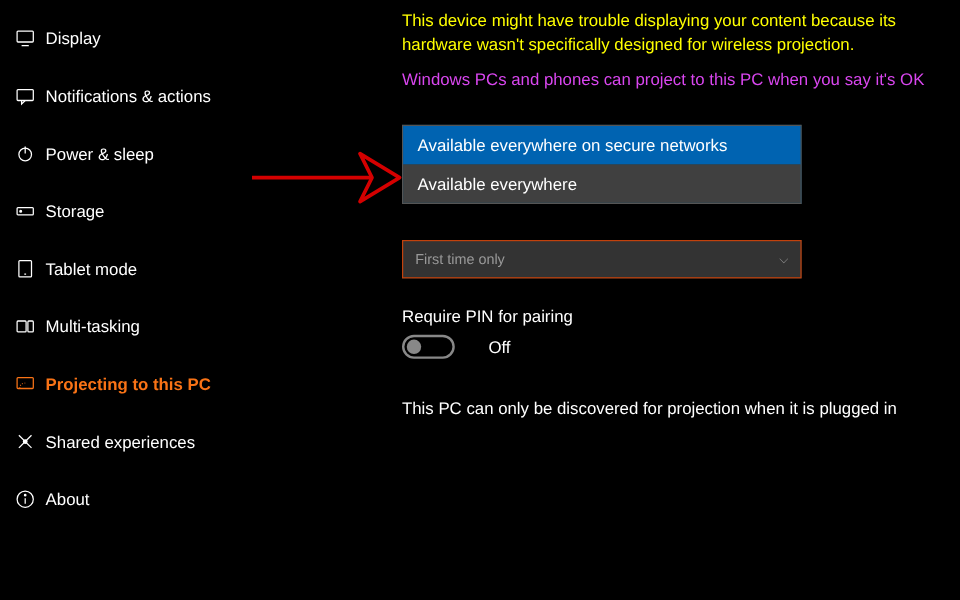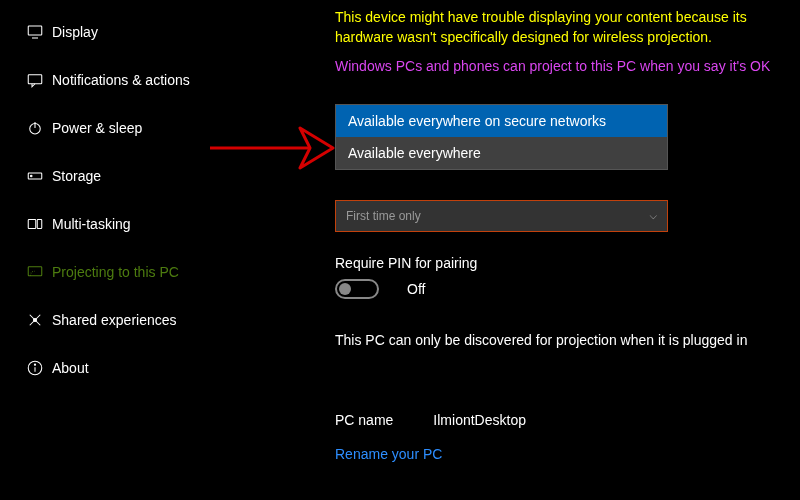--- a/index.html
+++ b/index.html
@@ -1,20 +1,20 @@
 <!DOCTYPE html>
 <html><head>
 <meta charset="utf-8">
 <style>
   * { box-sizing: border-box; margin: 0; padding: 0; }
   html, body { width: 800px; height: 500px; background: #000; color: #fff; font-family: "Segoe UI", Arial, sans-serif; font-size: 14px; overflow: hidden; }
   .app { display: flex; width: 100%; height: 100%; }
   .sidebar { width: 275px; padding-top: 8px; }
-  .sidebar-item { display: flex; align-items: center; height: 48px; padding-left: 26px; cursor: pointer; color: #fff; }
-  .sidebar-item.active { color: #4d7c0f; }
+  .sidebar-item { display: flex; align-items: center; height: 48px; padding-left: 12px; cursor: pointer; color: #fff; }
+  .sidebar-item.active { color: #f97316; font-weight: bold; }
   .sidebar-item .icon { width: 26px; display: inline-flex; align-items: center; justify-content: flex-start; }
   .sidebar-item .icon svg { width: 18px; height: 18px; stroke: currentColor; fill: none; stroke-width: 1.4; }
   .sidebar-item .label { font-size: 14px; }
   .main { flex: 1; padding: 8px 20px 0 60px; position: relative; }
   .warning { color: #ffff00; font-size: 14px; line-height: 1.4; }
   .setting-label { color: #d946ef; font-size: 14px; margin-top: 10px; line-height: 1.4; }
   .dropdown { position: absolute; top: 104px; left: 60px; width: 333px; background: #0c4a6e; border: 1px solid #555; box-shadow: 0 4px 10px rgba(0,0,0,0.6); }
   .dropdown-option { padding: 8px 12px; font-size: 14px; background: #404040; cursor: pointer; }
   .dropdown-option.selected { background: #0063b1; }
   .hidden-select { position: absolute; top: 200px; left: 60px; width: 333px; height: 32px; background: #333; border: 1px solid #c2410c; color: #999; font-size: 12px; padding: 0 10px; display: flex; align-items: center; justify-content: space-between; }
@@ -73,20 +73,29 @@
           <svg viewBox="0 0 24 24">
             <rect x="3" y="8" width="18" height="8" rx="1"></rect>
             <circle cx="7" cy="12" r="1" fill="currentColor"></circle>
           </svg>
         </span>
       <span class="label">Storage</span>
     </div>
     <div class="sidebar-item">
       <span class="icon">
           <svg viewBox="0 0 24 24">
+            <rect x="5" y="3" width="14" height="18" rx="1"></rect>
+            <line x1="11" y1="18" x2="13" y2="18"></line>
+          </svg>
+        </span>
+      <span class="label">Tablet mode</span>
+    </div>
+    <div class="sidebar-item">
+      <span class="icon">
+          <svg viewBox="0 0 24 24">
             <rect x="3" y="6" width="10" height="12" rx="1"></rect>
             <rect x="15" y="6" width="6" height="12" rx="1"></rect>
           </svg>
         </span>
       <span class="label">Multi-tasking</span>
     </div>
     <div class="sidebar-item active">
       <span class="icon">
           <svg viewBox="0 0 24 24">
             <rect x="3" y="5" width="18" height="12" rx="1"></rect>
@@ -138,27 +147,20 @@
             <div class="knob"></div>
           </div>
         <span class="toggle-label">Off</span>
       </div>
     </div>
 
     <div class="discover-section">
       <div class="section-label">This PC can only be discovered for projection when it is plugged in</div>
     </div>
 
-    <div class="pcname-section">
-      <div class="pcname-row">
-        <span>PC name</span>
-        <span>IlmiontDesktop</span>
-      </div>
-      <div class="rename-link">Rename your PC</div>
-    </div>
   </div>
 
   <div class="arrow-overlay">
     <svg viewBox="0 0 130 60">
       <g stroke="#d40000" stroke-width="3" fill="none" stroke-linejoin="round">
         <line x1="5" y1="30" x2="105" y2="30"></line>
         <polygon points="95,10 128,30 95,50 105,30" fill="none"></polygon>
       </g>
     </svg>
   </div>

